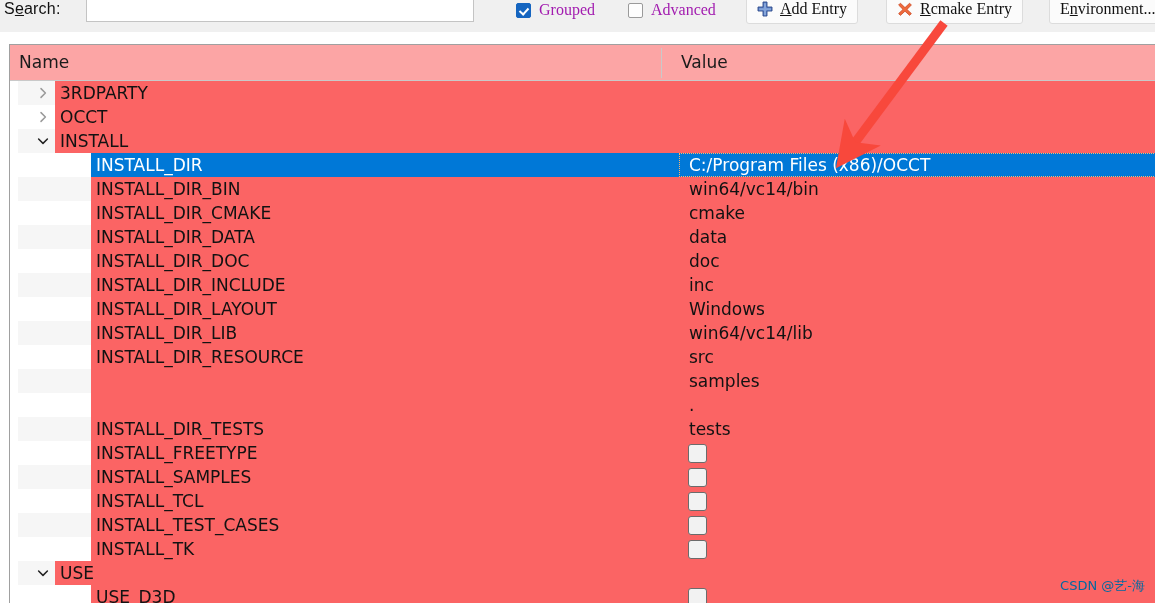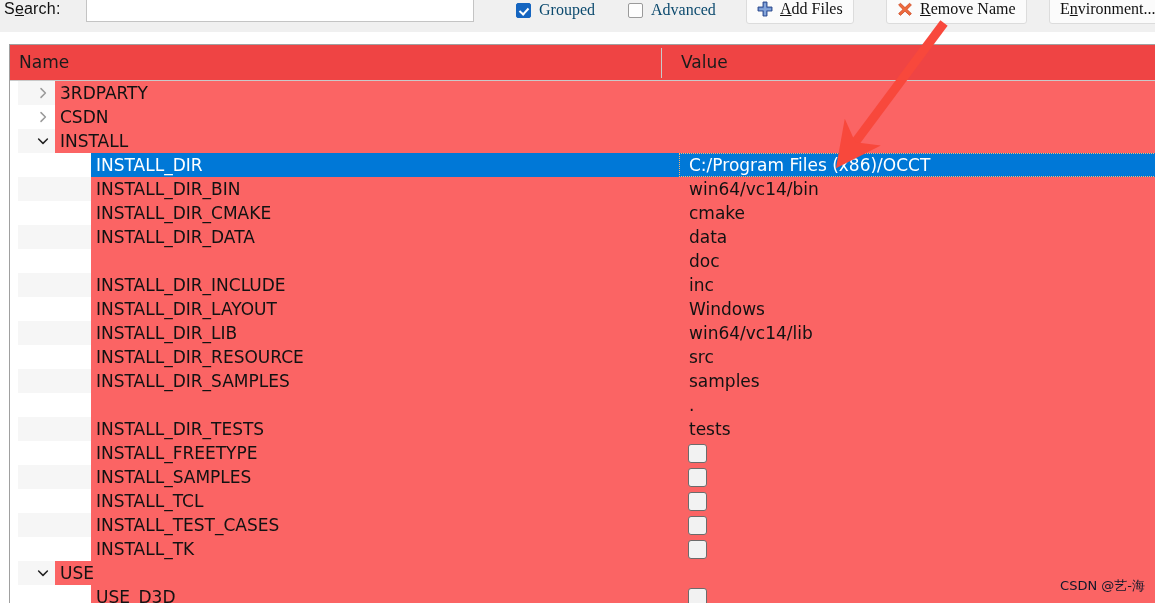--- a/index.html
+++ b/index.html
@@ -50,21 +50,21 @@
 
   .chk-item {
     position: absolute;
     top: -1px;
     height: 22px;
     display: flex;
     align-items: center;
     gap: 8px;
     font-family: "Liberation Serif", serif;
     font-size: 16px;
-    color: #0c4a6e;
+    color: #a21caf;
   }
   .chk-box {
     width: 15px; height: 15px;
     border-radius: 2px;
     box-sizing: border-box;
     display: inline-block;
     position: relative;
     flex: 0 0 auto;
   }
   .chk-box.on {
@@ -114,21 +114,21 @@
     border-right: none;
     border-bottom: none;
     box-sizing: border-box;
     background: #ffffff;
     overflow: hidden;
   }
   #tree-header {
     position: absolute;
     left: 0; top: 0;
     width: 100%; height: 36px;
-    background: #ef4444;
+    background: #fca5a5;
     border-bottom: 1px solid #c9c9c9;
     box-sizing: border-box;
     text-align: center;
   }
   #tree-header .hcell {
     position: absolute;
     top: 0;
     height: 35px;
     line-height: 35px;
     font-family: "DejaVu Sans", sans-serif;
@@ -243,21 +243,21 @@
     pointer-events: none;
   }
 
   
   #watermark {
     position: absolute;
     right: 10px;
     bottom: 8px;
     font-family: "DejaVu Sans", sans-serif;
     font-size: 13px;
-    color: #0f172a;
+    color: #0369a1;
     white-space: nowrap;
   }
 </style>
 </head>
 <body>
 
 <div id="toolbar">
 
   <div id="search-label"><span>S</span><span class="mnem">e</span><span>arch:</span></div>
 
@@ -271,28 +271,28 @@
   <div class="chk-item" style="left:628px;justify-content:space-between;">
     <span class="chk-box off"></span>
     <span>Advanced</span>
   </div>
 
   <div class="tbtn" style="left:746px;">
     <svg class="ticon" viewBox="0 0 16 16">
       <path d="M6 1h4v5h5v4h-5v5H6v-5H1V6h5z" fill="#5b7fc4" stroke="#2d4a8a" stroke-width="0.9" stroke-linejoin="round"></path>
       <path d="M7 2.2h2v5h5v2h-5v5H7v-5H2.2v-2H7z" fill="#93b2e0" opacity="0.75"></path>
     </svg>
-    <span><span></span><span class="mnem">A</span><span>dd Files</span></span>
+    <span><span></span><span class="mnem">A</span><span>dd Entry</span></span>
   </div>
 
   <div class="tbtn" style="left:886px;">
     <svg class="ticon" viewBox="0 0 16 16">
       <path d="M3.4 2.2L8 6.6l4.6-4.4 1.8 1.8L10 8.4l4.4 4.2-1.8 1.8L8 10.2l-4.6 4.2-1.8-1.8L6 8.4 1.6 4z" fill="#ee6a3c" stroke="#c6401c" stroke-width="0.7" stroke-linejoin="round"></path>
     </svg>
-    <span><span></span><span class="mnem">R</span><span>emove Name</span></span>
+    <span><span></span><span class="mnem">R</span><span>cmake Entry</span></span>
   </div>
 
   <div class="tbtn" style="left:1049px;">
     <span><span>E</span><span class="mnem">n</span><span>vironment...</span></span>
   </div>
 </div>
 
 <div id="tree-panel">
 
   <div id="tree-header">
@@ -313,21 +313,21 @@
         <div class="nm">3RDPARTY</div>
       </div>
       <div class="row lvl0 even" style="top: 24px;">
         <div class="gutter"></div>
         <div class="fill"></div>
         <div class="twisty">
           <svg width="14" height="14" viewBox="0 0 14 14">
             <path d="M5 2.6 L9.4 7 L5 11.4" fill="none" stroke="#9a9a9a" stroke-width="1.5" stroke-linecap="round" stroke-linejoin="round"></path>
           </svg>
         </div>
-        <div class="nm">CSDN</div>
+        <div class="nm">OCCT</div>
       </div>
       <div class="row lvl0 odd" style="top: 48px;">
         <div class="gutter"></div>
         <div class="fill"></div>
         <div class="twisty">
           <svg width="14" height="14" viewBox="0 0 14 14">
             <path d="M2.6 5 L7 9.4 L11.4 5" fill="none" stroke="#222" stroke-width="1.5" stroke-linecap="round" stroke-linejoin="round"></path>
           </svg>
         </div>
         <div class="nm">INSTALL</div>
@@ -354,20 +354,21 @@
       </div>
       <div class="row lvl1 odd" style="top: 144px;">
         <div class="gutter"></div>
         <div class="fill"></div>
         <div class="nm">INSTALL_DIR_DATA</div>
         <div class="vl">data</div>
       </div>
       <div class="row lvl1 even" style="top: 168px;">
         <div class="gutter"></div>
         <div class="fill"></div>
+        <div class="nm">INSTALL_DIR_DOC</div>
         <div class="vl">doc</div>
       </div>
       <div class="row lvl1 odd" style="top: 192px;">
         <div class="gutter"></div>
         <div class="fill"></div>
         <div class="nm">INSTALL_DIR_INCLUDE</div>
         <div class="vl">inc</div>
       </div>
       <div class="row lvl1 even" style="top: 216px;">
         <div class="gutter"></div>
@@ -383,21 +384,20 @@
       </div>
       <div class="row lvl1 even" style="top: 264px;">
         <div class="gutter"></div>
         <div class="fill"></div>
         <div class="nm">INSTALL_DIR_RESOURCE</div>
         <div class="vl">src</div>
       </div>
       <div class="row lvl1 odd" style="top: 288px;">
         <div class="gutter"></div>
         <div class="fill"></div>
-        <div class="nm">INSTALL_DIR_SAMPLES</div>
         <div class="vl">samples</div>
       </div>
       <div class="row lvl1 even" style="top: 312px;">
         <div class="gutter"></div>
         <div class="fill"></div>
         <div class="vl">.</div>
       </div>
       <div class="row lvl1 odd" style="top: 336px;">
         <div class="gutter"></div>
         <div class="fill"></div>

